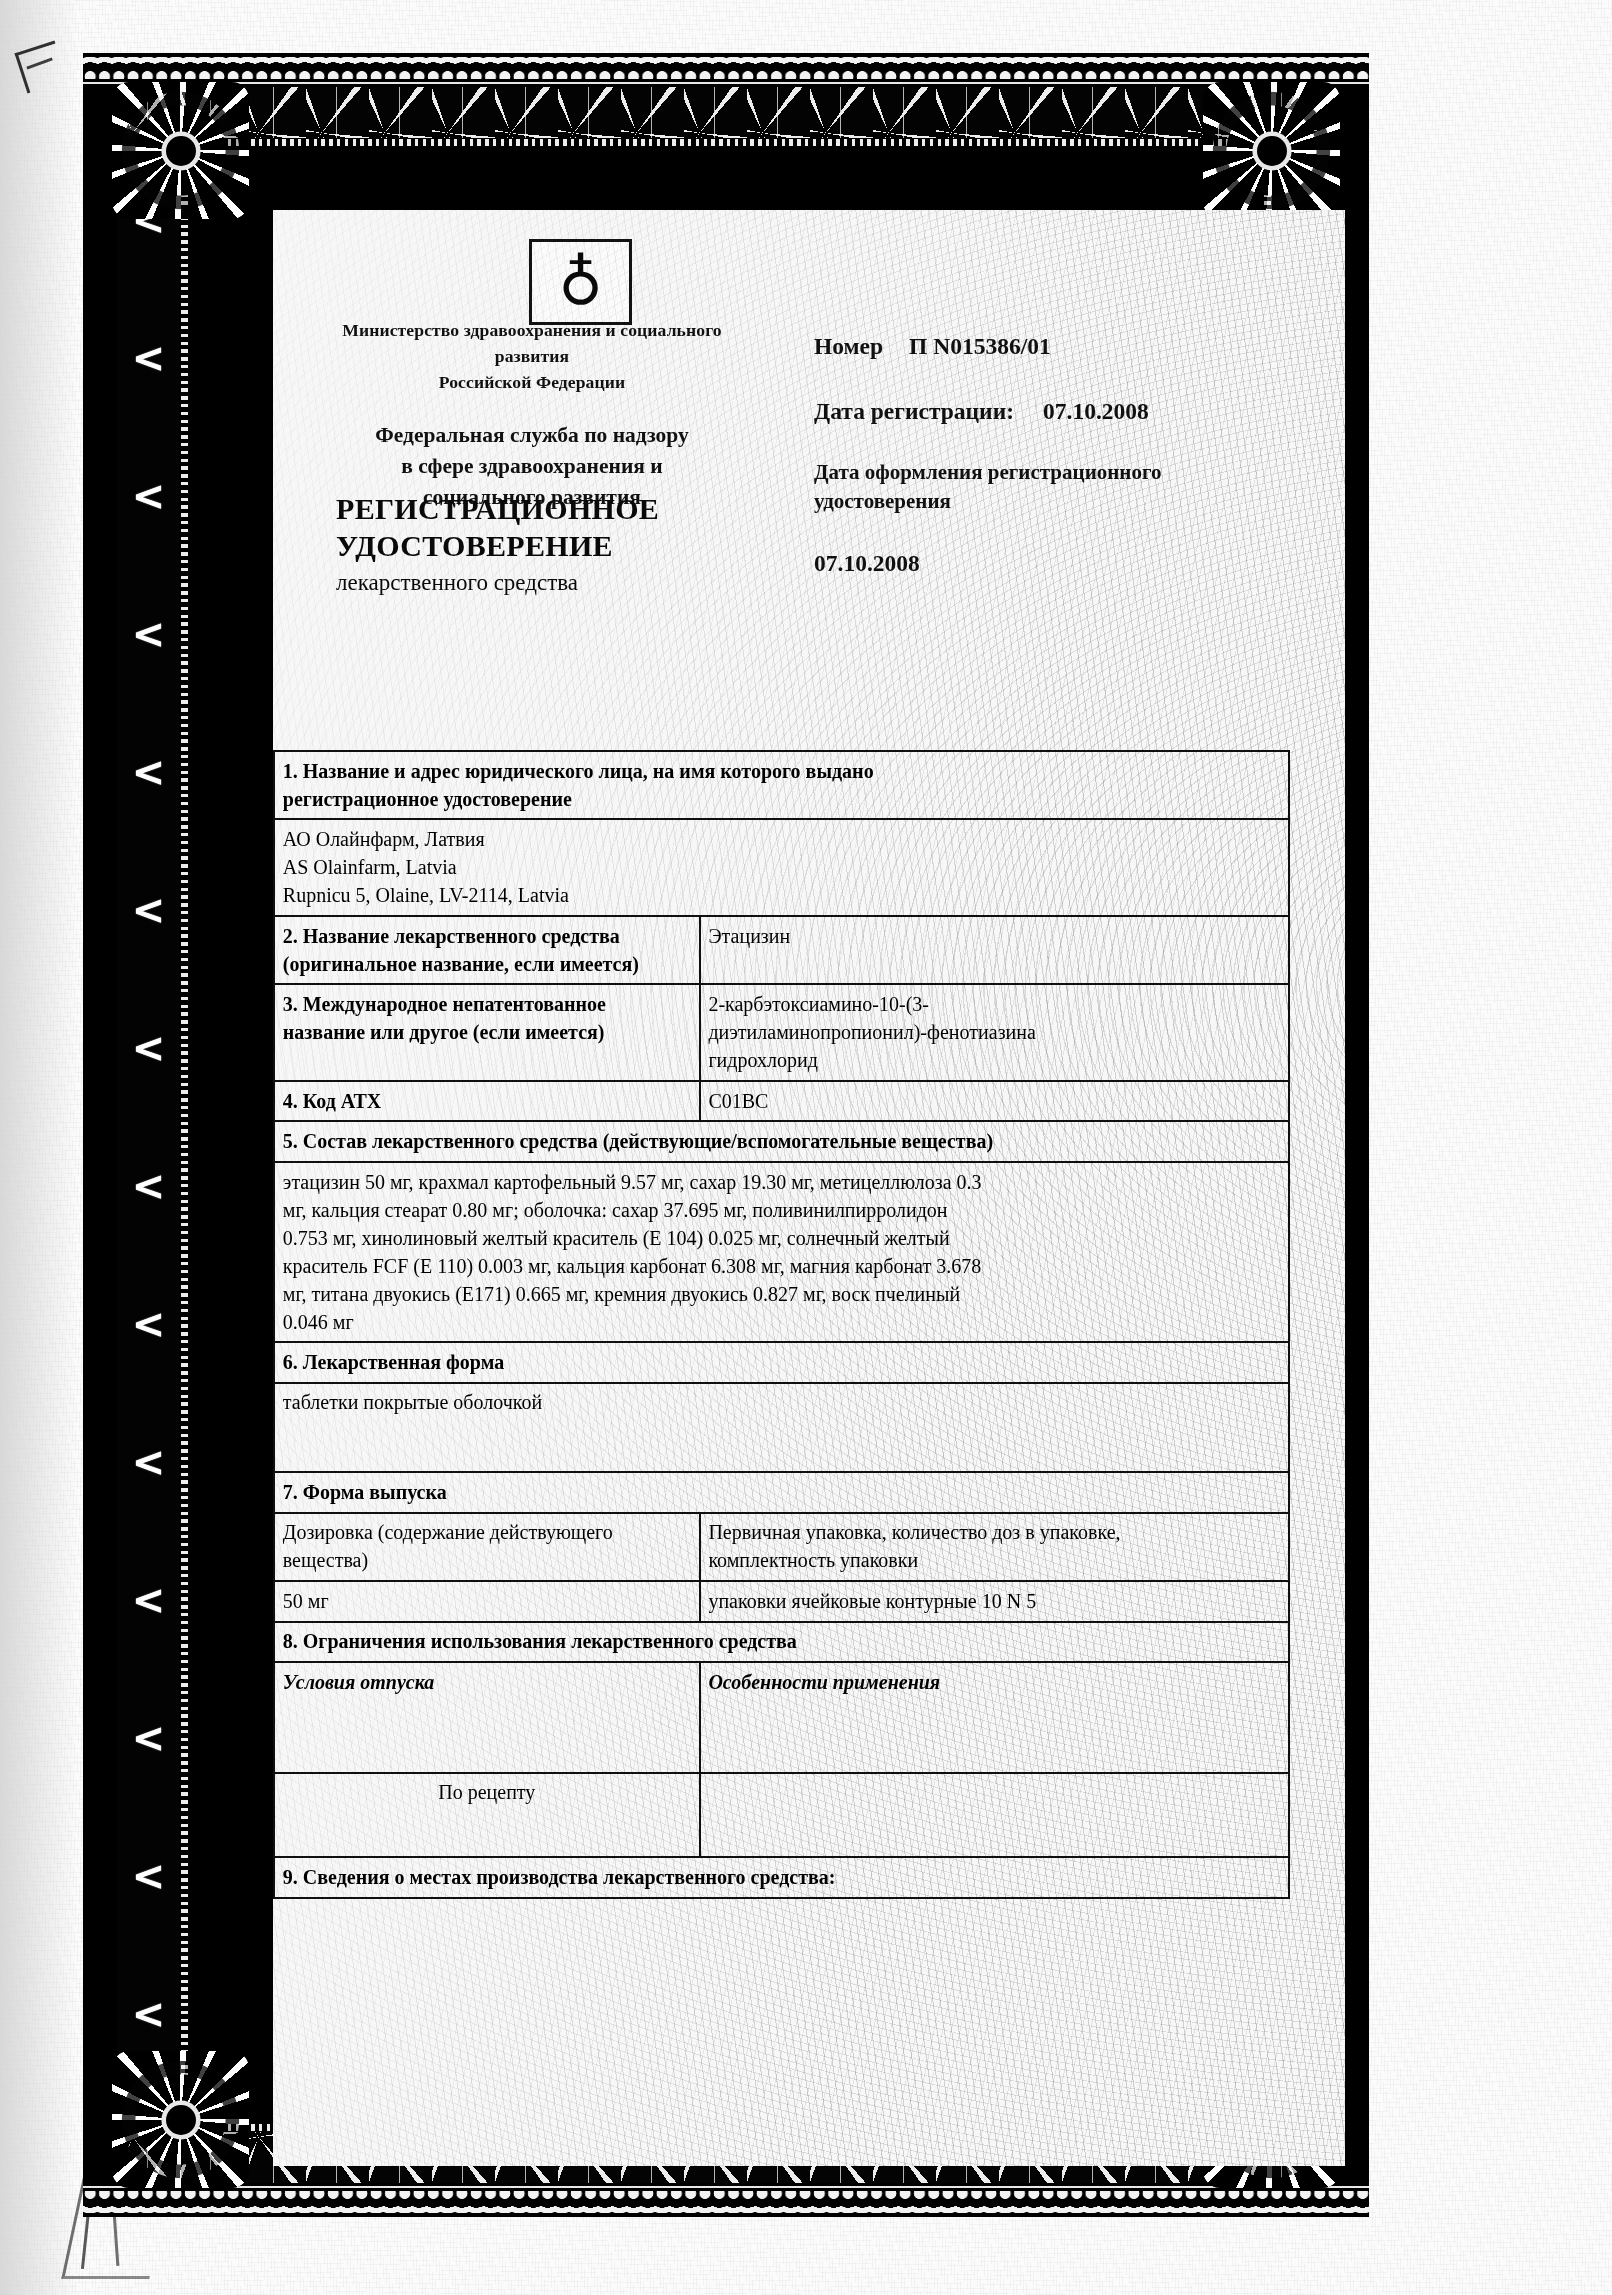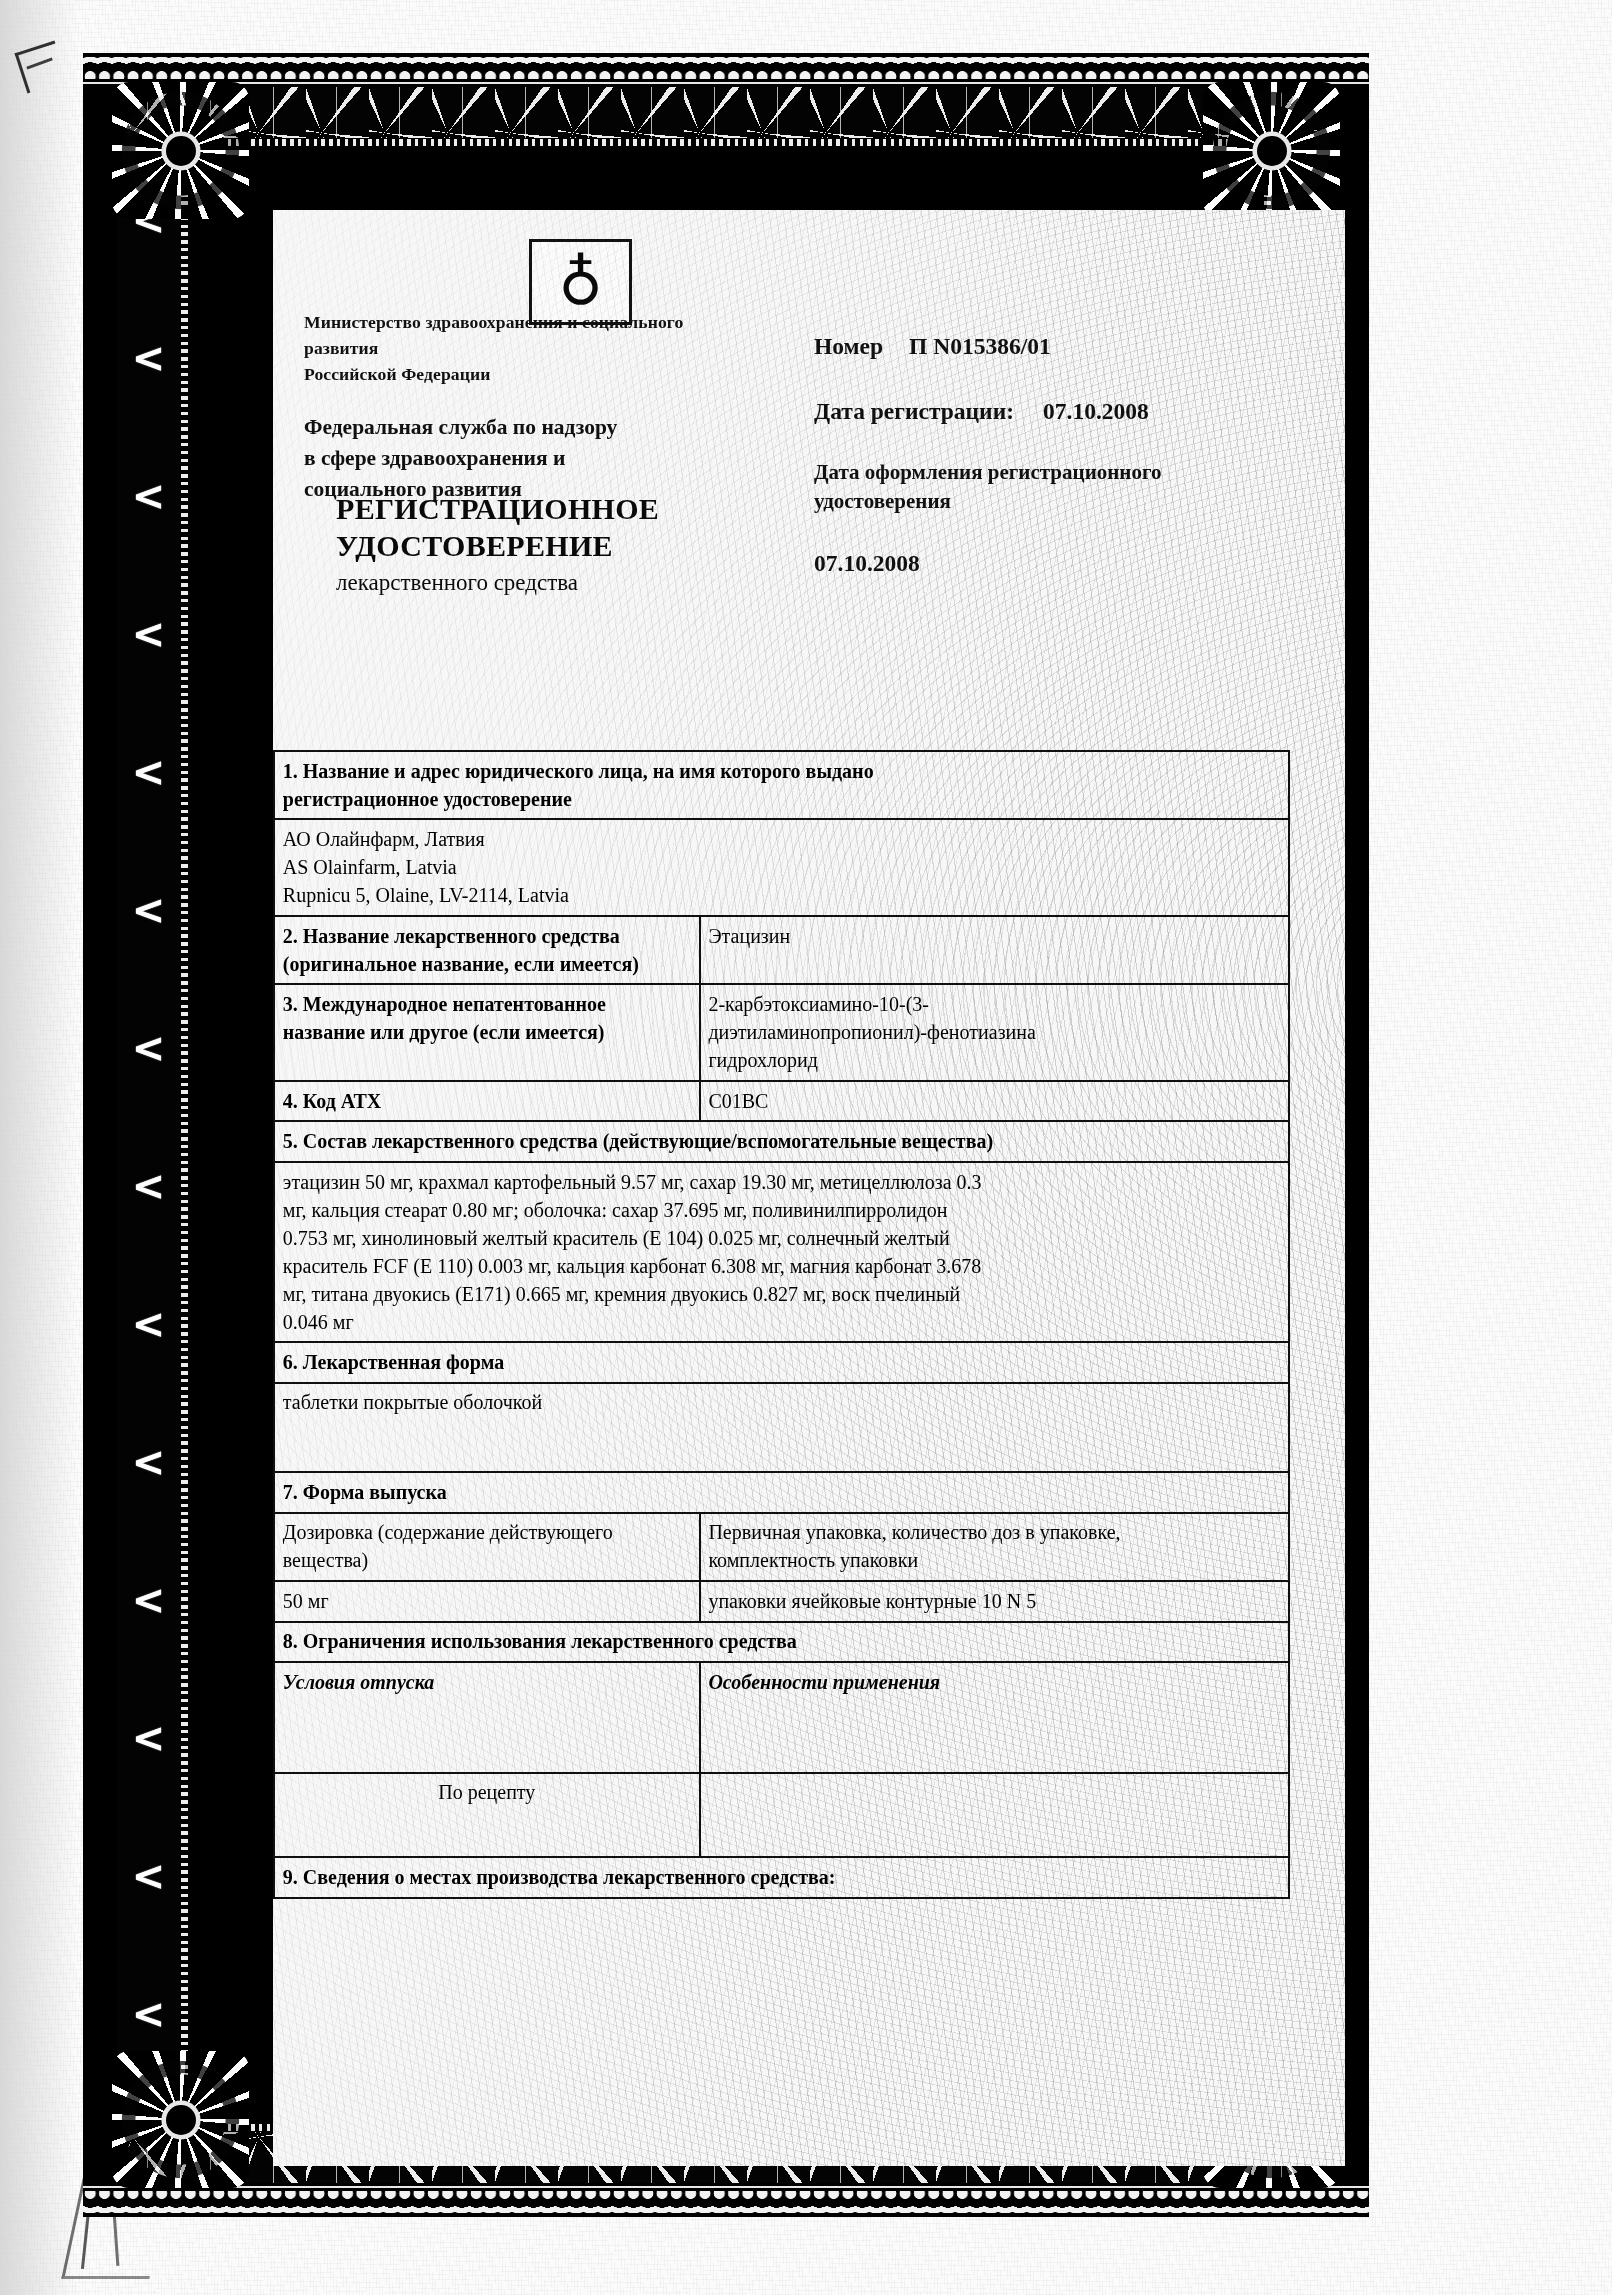--- a/index.html
+++ b/index.html
@@ -127,21 +127,21 @@
             mask-image:linear-gradient(100deg, rgba(0,0,0,.15) 0%, rgba(0,0,0,.35) 25%, rgba(0,0,0,.95) 62%, rgba(0,0,0,1) 100%);
     pointer-events:none;
   }
   #content{position:absolute;inset:0;}
 
   
   .emblem-box{position:absolute;left:256px;top:29px;width:97px;height:80px;
     border:3.3px solid #121212;background:#fbfbfb;display:flex;align-items:center;justify-content:center;}
   .emblem-glyph{font-family:"DejaVu Sans", sans-serif;font-size:61px;line-height:1;color:#0a0a0a;}
 
-  .left-head{position:absolute;left:31px;top:99px;width:456px;text-align:left;color:#111;}
+  .left-head{position:absolute;left:31px;top:107px;width:456px;text-align:center;color:#111;}
   .lh-l{font-size:17.6px;line-height:26px;font-weight:700;letter-spacing:0.1px;}
   .lh-block2{margin-top:25px;font-size:21.5px;line-height:31px;font-weight:700;}
   .title-block{position:absolute;left:63px;top:280px;width:430px;color:#0a0a0a;}
   .t1,.t2{font-size:30px;line-height:37px;font-weight:700;letter-spacing:0.3px;}
   .t3{font-size:23px;line-height:31px;font-weight:400;margin-top:2.6px;}
 
   .right-head{position:absolute;left:541px;top:119px;width:515px;color:#111;}
   .rh-row{display:flex;align-items:flex-end;gap:26px;}
   .rh-lab{font-size:23.5px;line-height:35px;font-weight:700;}
   .rh-val{font-size:23.5px;line-height:35px;font-weight:700;}

